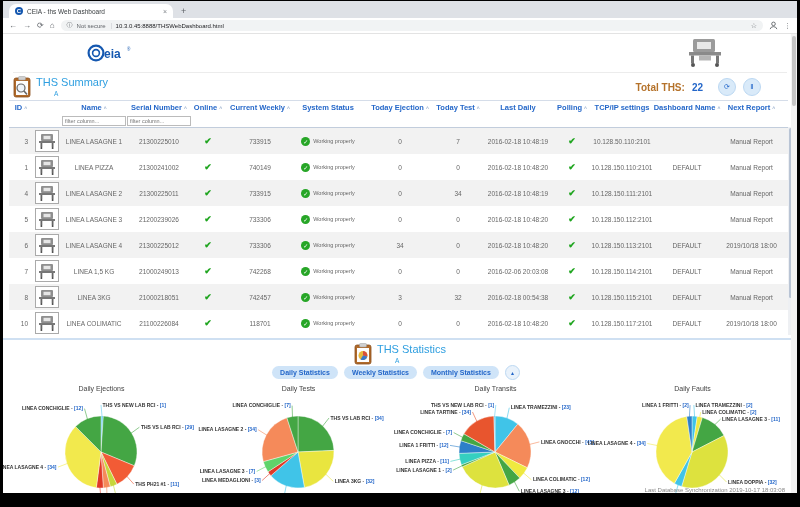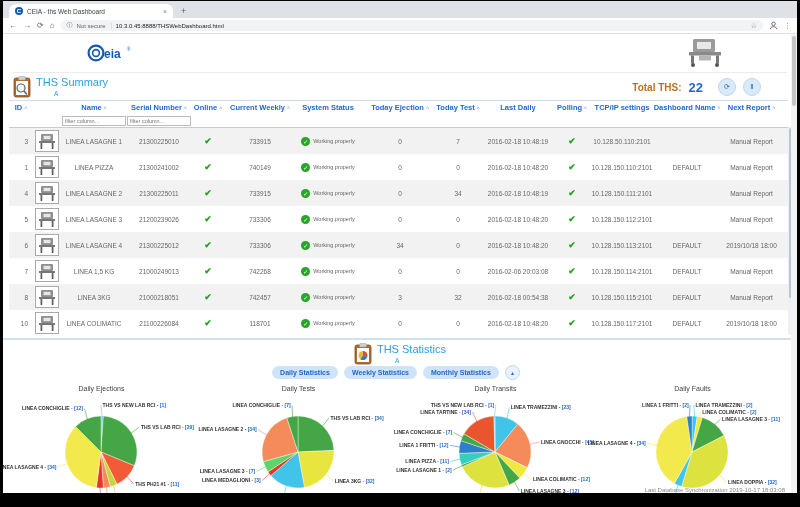--- a/index.html
+++ b/index.html
@@ -38,21 +38,21 @@
   .logo{margin-left:74px;}
   .machine-hero{margin-right:64px;}
 
   .sect-head{display:flex;align-items:center;justify-content:space-between;padding:3px 10px 2px 10px;}
   .sect-left{display:flex;align-items:flex-start;gap:5px;}
   .sect-titles{display:flex;flex-direction:column;}
   .sect-title{font-size:11px;color:#2f9fe0;}
   .sect-collapse{font-size:6.5px;color:#2f9fe0;margin:2px 0 0 18px;}
   .sum-right{display:flex;align-items:center;gap:7px;margin-right:26px;}
   .total-label{font-size:10px;font-weight:bold;color:#b5722a;margin-left:24px;}
-  .total-value{font-size:13px;font-weight:bold;color:#2467c9;margin-right:8px;}
+  .total-value{font-size:10px;font-weight:bold;color:#2467c9;margin-right:8px;}
   .round-btn{width:16px;height:16px;border-radius:50%;background:#d9eaf9;border:1px solid #bcd8f2;
              color:#2467c9;font-size:7px;display:flex;align-items:center;justify-content:center;}
 
   
   .table{margin-left:6px;width:779px;position:relative;}
   .grid{display:grid;grid-template-columns:24px 28px 66px 64px 34px 70px 66px 78px 38px 82px 26px 74px 56px minmax(0,1fr);}
   .thead{border-top:1px solid #d5dde9;}
   .th{font-size:7.5px;font-weight:bold;color:#2467c9;display:flex;align-items:center;
       justify-content:center;gap:2px;height:13px;white-space:nowrap;}
   .caret{font-size:5px;color:#9fb3cf;}

